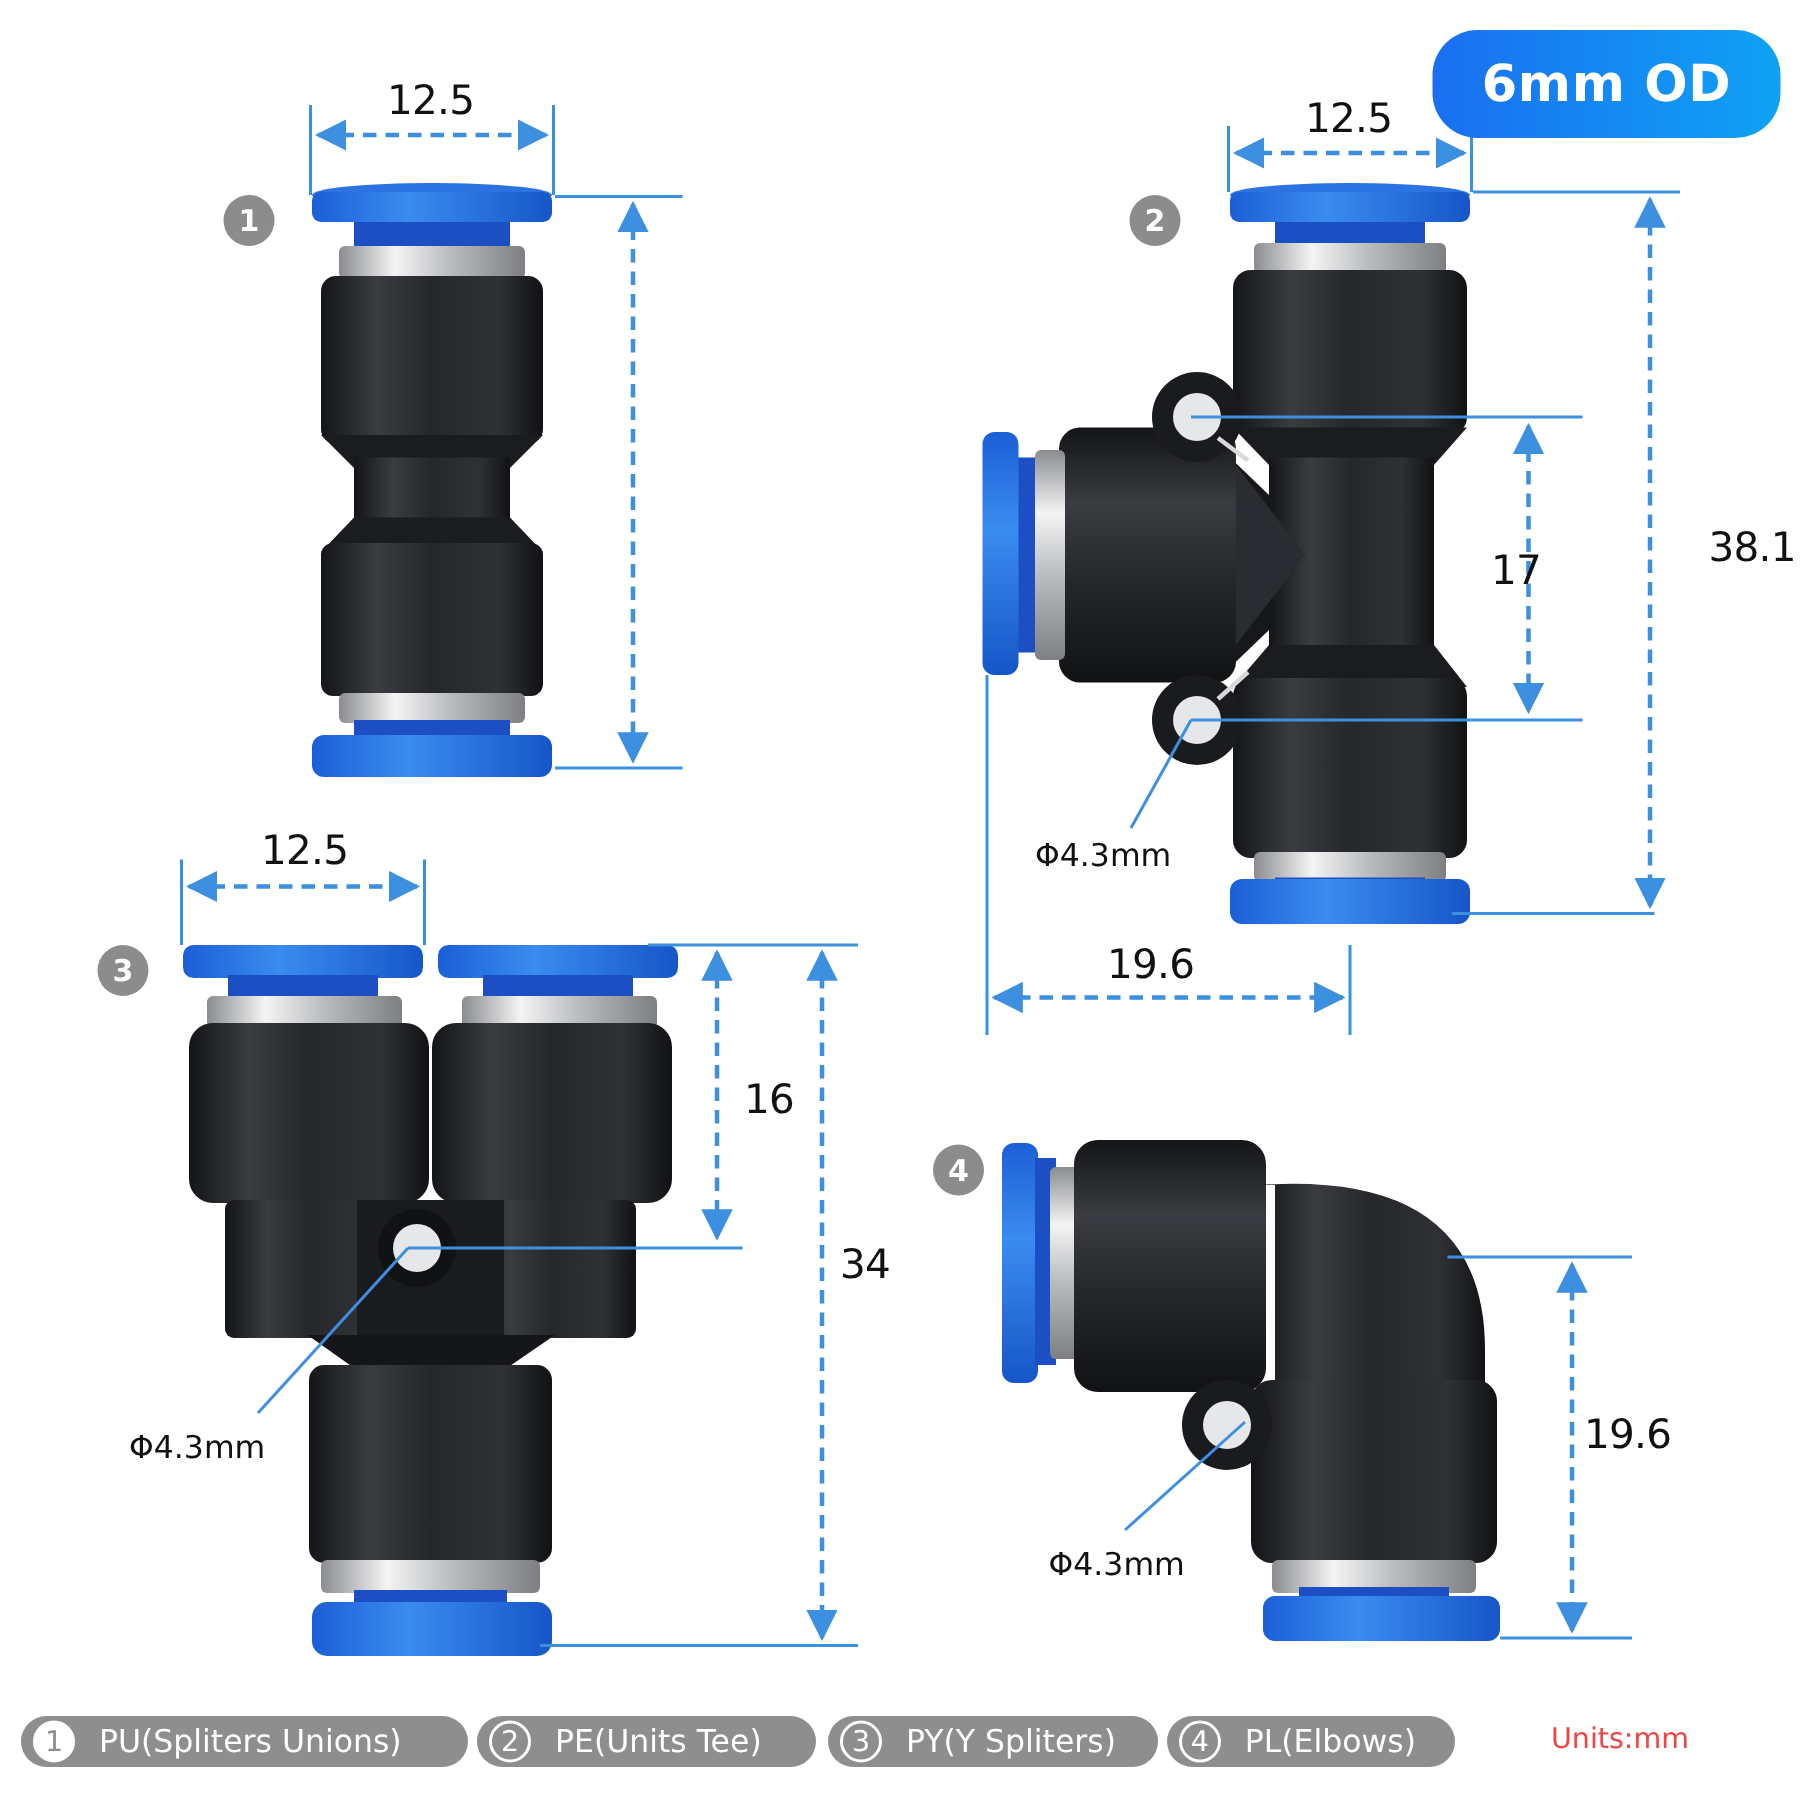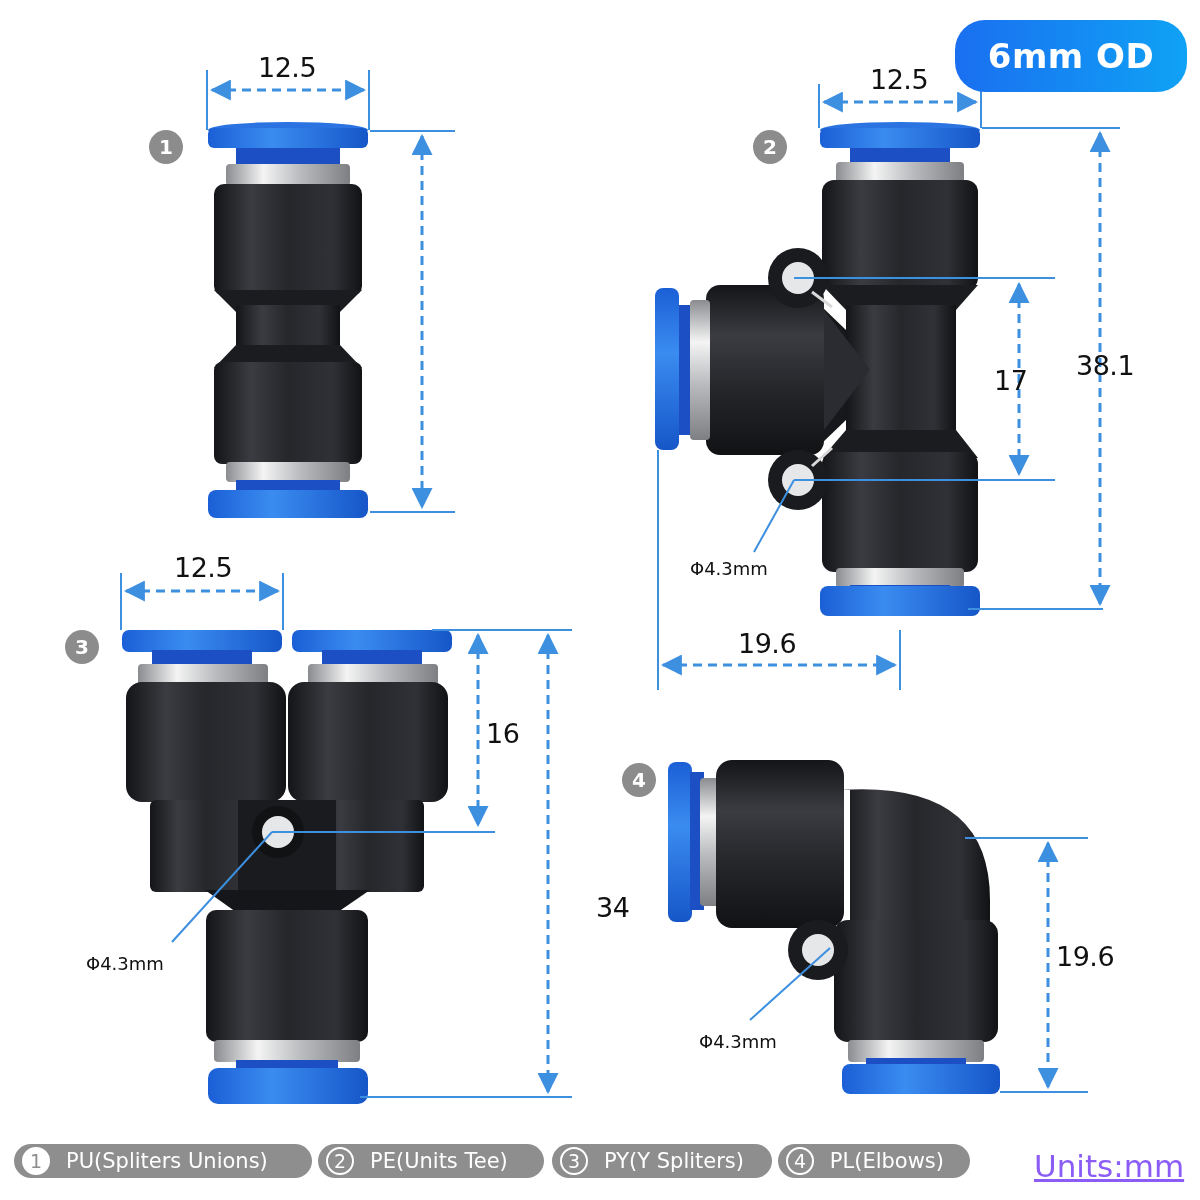--- a/index.html
+++ b/index.html
@@ -2,29 +2,29 @@
 <html><head>
 <meta charset="utf-8">
 <style>
   html, body { margin:0; padding:0; }
   body { width:1200px; height:1200px; background:#ffffff; position:relative; overflow:hidden; font-family:"DejaVu Sans", sans-serif; color:#111; }
   .abs { position:absolute;text-align:center; }
   .badge-od { left:955px; top:20px; width:232px; height:72px; border-radius:30px;
     background:linear-gradient(90deg,#1a6ff0 0%,#0fa2f5 100%); color:#fff;
     font-weight:bold; font-size:34px; display:flex; align-items:center; justify-content:center; letter-spacing:0.5px; }
   .dim { font-size:27px; color:#111; font-family:"DejaVu Sans", sans-serif; letter-spacing:-0.5px; }
-  .dia { font-size:18px; color:#111; }
+  .dia { font-size:21px; color:#111; }
   .num-badge { width:34px; height:34px; border-radius:50%; background:#8c8c8c; color:#fff; font-weight:bold; font-size:20px;
     display:flex; align-items:center; justify-content:center; }
   .legend-pill { top:1144px; height:34px; border-radius:17px; background:#8e8e8e; color:#fff; display:flex; align-items:center;
     font-size:21px; padding-right:26px; box-sizing:border-box; }
   .legend-pill .circ { width:28px; height:28px; border-radius:50%; border:2px solid #fff; box-sizing:border-box; margin-left:8px; margin-right:16px;
     display:flex; align-items:center; justify-content:center; font-size:19px; color:#fff; background:#8e8e8e; }
   .legend-pill .circ.filled { background:#fff; color:#8e8e8e; }
-  .units { left:1034px; top:1148px; font-size:31px; color:#8b5cf6;text-decoration:underline; }
+  .units { left:1034px; top:1148px; font-size:19px; color:#ef4444; }
   svg { position:absolute; left:0; top:0; }
 </style>
 </head>
 <body>
 
 <svg width="1200" height="1200" viewBox="0 0 1200 1200">
   <defs>
     <linearGradient id="blk" x1="0" x2="1" y1="0" y2="0">
       <stop offset="0" stop-color="#141518"></stop>
       <stop offset="0.25" stop-color="#3a3c41"></stop>
@@ -188,27 +188,27 @@
 
 <div class="abs num-badge" style="left:149px;top:130px;">1</div>
 <div class="abs num-badge" style="left:753px;top:130px;">2</div>
 <div class="abs num-badge" style="left:65px;top:630px;">3</div>
 <div class="abs num-badge" style="left:622px;top:763px;">4</div>
 
 <div class="abs dim" style="left:258px;top:52px;">12.5</div>
 
 <div class="abs dim" style="left:870px;top:64px;">12.5</div>
 <div class="abs dim" style="left:994px;top:365px;">17</div>
-<div class="abs dim" style="left:1076px;top:350px;">38.1</div>
+<div class="abs dim" style="left:1139px;top:350px;">38.1</div>
 <div class="abs dim" style="left:738px;top:628px;">19.6</div>
 <div class="abs dia" style="left:690px;top:558px;">Φ4.3mm</div>
 
 <div class="abs dim" style="left:174px;top:552px;">12.5</div>
-<div class="abs dim" style="left:486px;top:718px;">16</div>
-<div class="abs dim" style="left:560px;top:892px;margin-left:36px;">34</div>
+<div class="abs dim" style="left:496px;top:718px;">16</div>
+<div class="abs dim" style="left:560px;top:828px;">34</div>
 <div class="abs dia" style="left:86px;top:953px;">Φ4.3mm</div>
 
 <div class="abs dim" style="left:1056px;top:941px;">19.6</div>
 <div class="abs dia" style="left:699px;top:1031px;">Φ4.3mm</div>
 
 <div class="abs legend-pill" style="left:14px;width:298px;">
   <span class="circ filled">1</span>
   <span>PU(Spliters Unions)</span>
 </div>
 <div class="abs legend-pill" style="left:318px;width:226px;">

